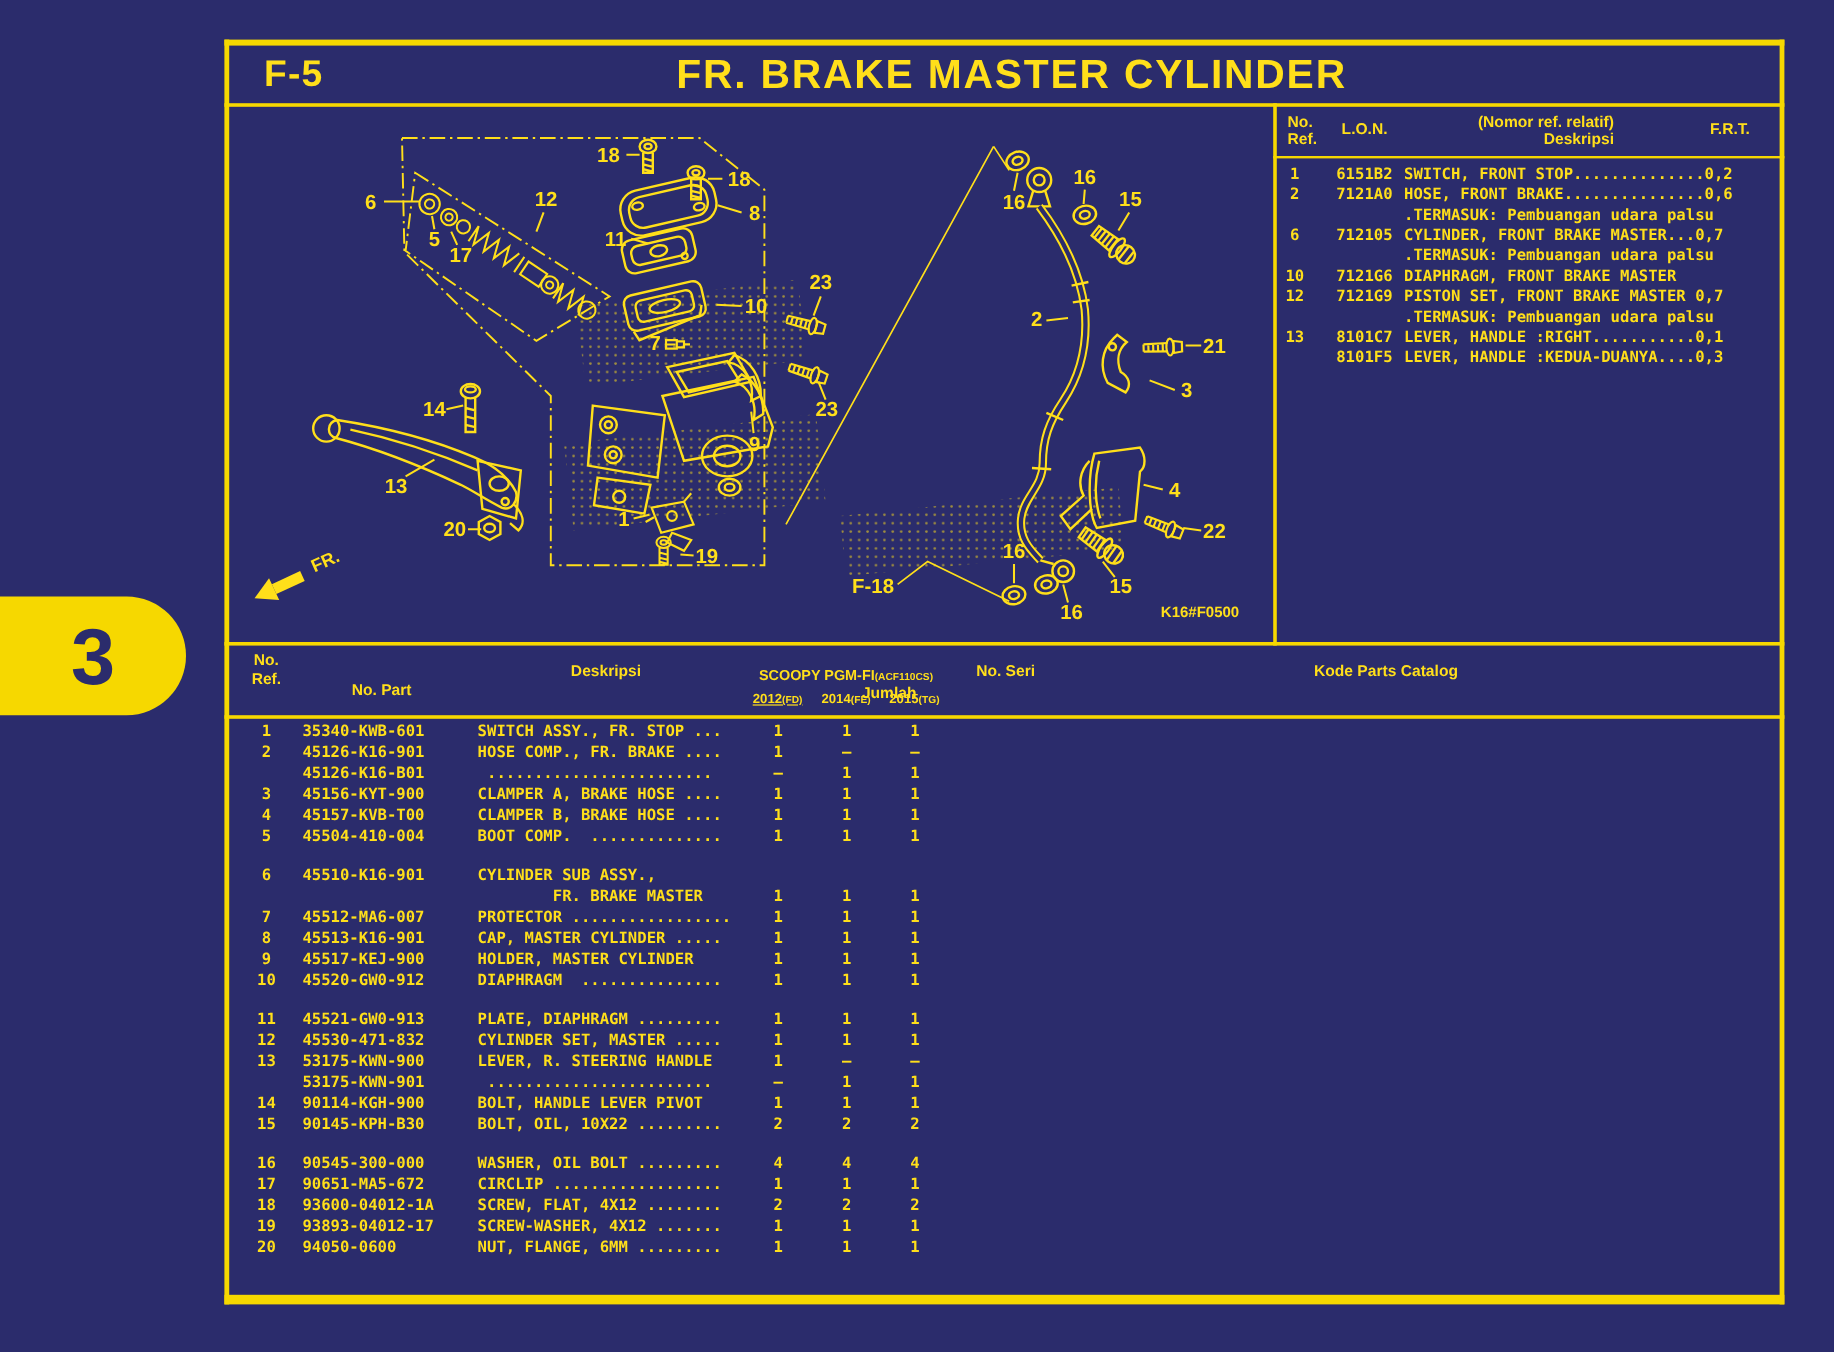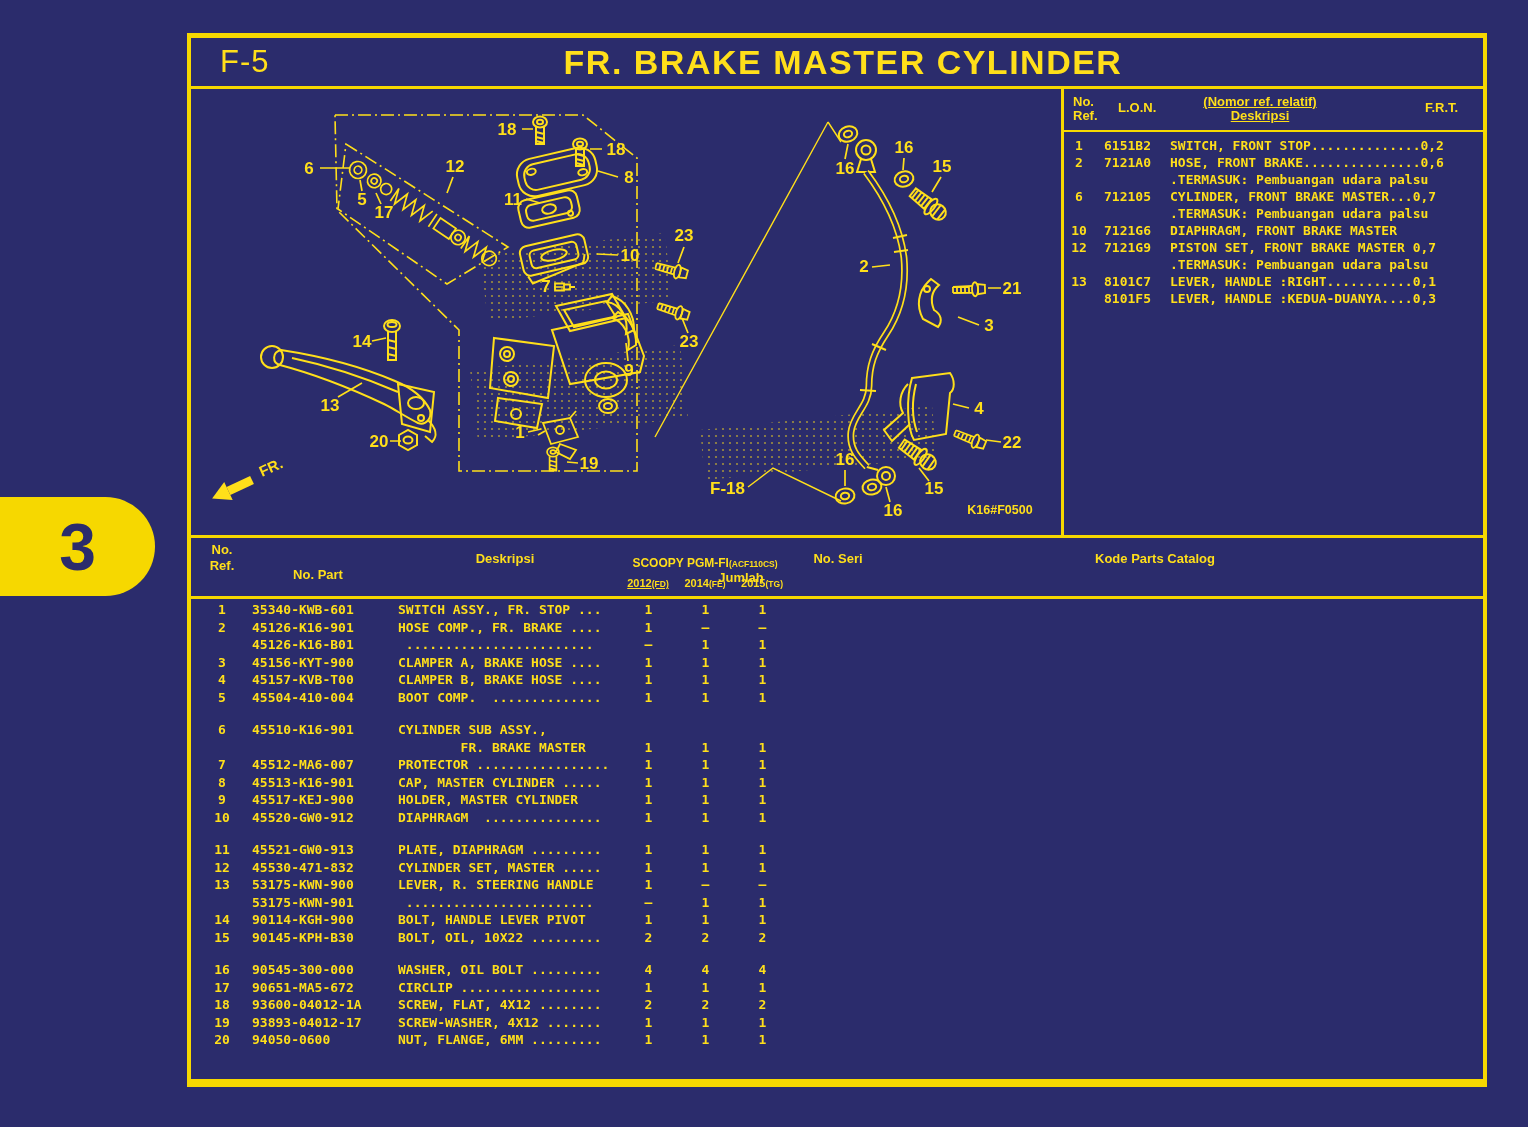--- a/index.html
+++ b/index.html
@@ -2,30 +2,30 @@
 <html><head>
 <meta charset="utf-8">
 <style>
   html,body{margin:0;padding:0;background:#2b2c6c;}
   #page{position:relative;width:1528px;height:1127px;background:#2b2c6c;overflow:hidden;
         font-family:"Liberation Sans",sans-serif;color:#ffdf1a;}
   .hline,.vline{position:absolute;background:#f6d800;}
   .tab3{position:absolute;left:0;top:497px;width:155px;height:99px;background:#f6d800;
         border-radius:0 52px 52px 0;display:flex;align-items:center;justify-content:center;
         color:#2b2c6c;font-size:66px;font-weight:bold;}
-  .fcode{position:absolute;left:220px;top:44px;font-size:31px;font-weight:normal;letter-spacing:1px;}
+  .fcode{position:absolute;left:220px;top:44px;font-size:31px;font-weight:bold;letter-spacing:1px;}
   .ptitle{position:absolute;left:187px;top:43px;width:1300px;text-align:center;padding-left:12px;
           box-sizing:border-box;font-size:34px;font-weight:bold;letter-spacing:1.5px;}
   
   .rt-head{position:absolute;font-weight:bold;font-size:13px;line-height:14px;}
   .reftable{position:absolute;left:1064px;top:137px;width:422px;}
   .rrow{display:flex;height:17px;font-family:"DejaVu Sans Mono",monospace;
         font-weight:bold;font-size:13px;line-height:17px;white-space:pre;}
   .r-no{width:30px;text-align:center;flex:none;}
-  .r-lon{width:76px;padding-left:10px;box-sizing:border-box;flex:none;}
+  .r-lon{width:76px;padding-left:10px;box-sizing:border-box;flex:none;text-align:center;}
   .r-desc{flex:1;}
   
   .ph{position:absolute;font-weight:bold;font-size:13px;text-align:center;}
   .ph small{font-size:8.5px;font-weight:bold;}
   .partsrows{position:absolute;left:187px;top:601px;width:1100px;}
   .pgap{height:15px;}
   .prow{display:flex;height:17.5px;font-family:"DejaVu Sans Mono",monospace;
         font-weight:bold;font-size:13px;line-height:17.5px;white-space:pre;padding-left:13px;}
   .c-ref{width:44px;text-align:center;flex:none;}
   .c-g1{width:8px;flex:none;}
@@ -54,21 +54,21 @@
   <div class="hline" style="left:1061px;top:130px;width:426px;height:2px;"></div>
 
   <div class="fcode">F-5</div>
   <div class="ptitle">FR. BRAKE MASTER CYLINDER</div>
 
   <div class="rt-head" style="left:1073px;top:95px;">
     <div>No.</div>
       <div>Ref.</div>
   </div>
   <div class="rt-head" style="left:1118px;top:101px;">L.O.N.</div>
-  <div class="rt-head" style="left:1175px;top:95px;width:170px;text-align:center;text-decoration:underline;">
+  <div class="rt-head" style="left:1175px;top:95px;width:170px;text-align:right;">
     <div>(Nomor ref. relatif)</div>
       <div>Deskripsi</div>
   </div>
   <div class="rt-head" style="left:1425px;top:101px;">F.R.T.</div>
 
   <div class="reftable" id="reftable">
       <div class="rrow">
       <span class="r-no">1</span>
       <span class="r-lon">6151B2</span>
       <span class="r-desc">SWITCH, FRONT STOP..............0,2</span>

